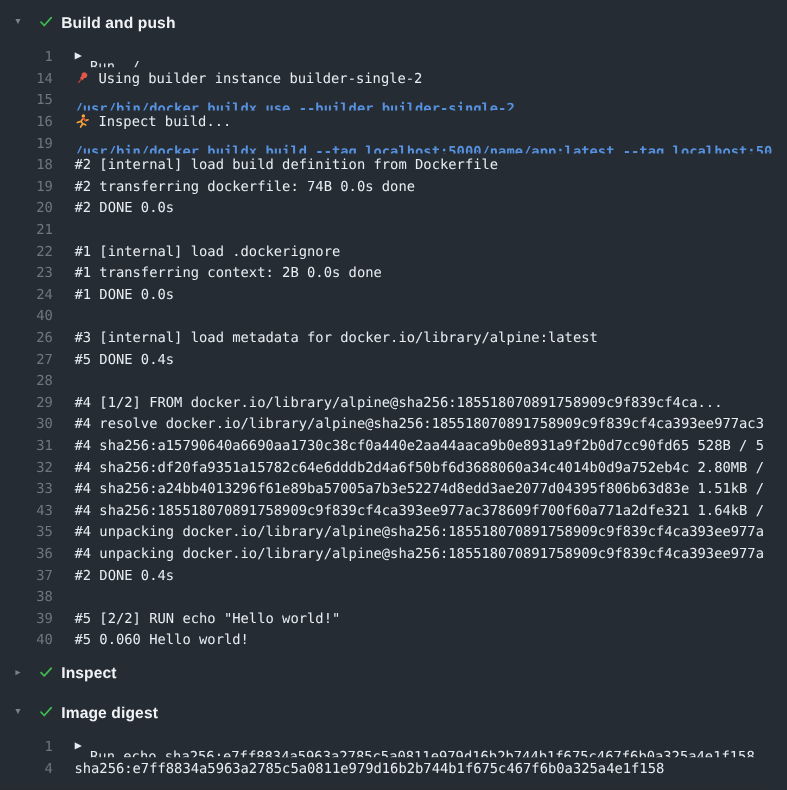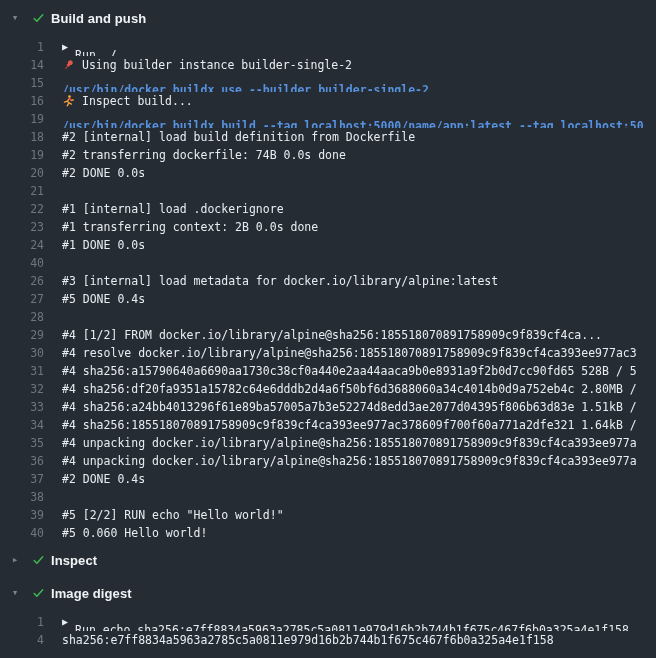--- a/index.html
+++ b/index.html
@@ -129,21 +129,21 @@
         <div class="log-line plain"><span class="line-num">24</span><span class="line-text"><span class="txt">#1 DONE 0.0s</span></span></div>
         <div class="log-line plain"><span class="line-num">40</span><span class="line-text"><span class="txt"></span></span></div>
         <div class="log-line plain"><span class="line-num">26</span><span class="line-text"><span class="txt">#3 [internal] load metadata for docker.io/library/alpine:latest</span></span></div>
         <div class="log-line plain"><span class="line-num">27</span><span class="line-text"><span class="txt">#5 DONE 0.4s</span></span></div>
         <div class="log-line plain"><span class="line-num">28</span><span class="line-text"><span class="txt"></span></span></div>
         <div class="log-line plain"><span class="line-num">29</span><span class="line-text"><span class="txt">#4 [1/2] FROM docker.io/library/alpine@sha256:185518070891758909c9f839cf4ca...</span></span></div>
         <div class="log-line plain"><span class="line-num">30</span><span class="line-text"><span class="txt">#4 resolve docker.io/library/alpine@sha256:185518070891758909c9f839cf4ca393ee977ac3</span></span></div>
         <div class="log-line plain"><span class="line-num">31</span><span class="line-text"><span class="txt">#4 sha256:a15790640a6690aa1730c38cf0a440e2aa44aaca9b0e8931a9f2b0d7cc90fd65 528B / 5</span></span></div>
         <div class="log-line plain"><span class="line-num">32</span><span class="line-text"><span class="txt">#4 sha256:df20fa9351a15782c64e6dddb2d4a6f50bf6d3688060a34c4014b0d9a752eb4c 2.80MB /</span></span></div>
         <div class="log-line plain"><span class="line-num">33</span><span class="line-text"><span class="txt">#4 sha256:a24bb4013296f61e89ba57005a7b3e52274d8edd3ae2077d04395f806b63d83e 1.51kB /</span></span></div>
-        <div class="log-line plain"><span class="line-num">34</span><span class="line-text"><span class="txt">#4 sha256:185518070891758909c9f839cf4ca393ee977ac378609f700f60a771a2dfe321 1.64kB /</span></span></div>
+        <div class="log-line plain"><span class="line-num">43</span><span class="line-text"><span class="txt">#4 sha256:185518070891758909c9f839cf4ca393ee977ac378609f700f60a771a2dfe321 1.64kB /</span></span></div>
         <div class="log-line plain"><span class="line-num">35</span><span class="line-text"><span class="txt">#4 unpacking docker.io/library/alpine@sha256:185518070891758909c9f839cf4ca393ee977a</span></span></div>
         <div class="log-line plain"><span class="line-num">36</span><span class="line-text"><span class="txt">#4 unpacking docker.io/library/alpine@sha256:185518070891758909c9f839cf4ca393ee977a</span></span></div>
         <div class="log-line plain"><span class="line-num">37</span><span class="line-text"><span class="txt">#2 DONE 0.4s</span></span></div>
         <div class="log-line plain"><span class="line-num">38</span><span class="line-text"><span class="txt"></span></span></div>
         <div class="log-line plain"><span class="line-num">39</span><span class="line-text"><span class="txt">#5 [2/2] RUN echo "Hello world!"</span></span></div>
         <div class="log-line plain"><span class="line-num">40</span><span class="line-text"><span class="txt">#5 0.060 Hello world!</span></span></div>
       </div>
     </div>
     <div class="section collapsed">
       <div class="section-header">

